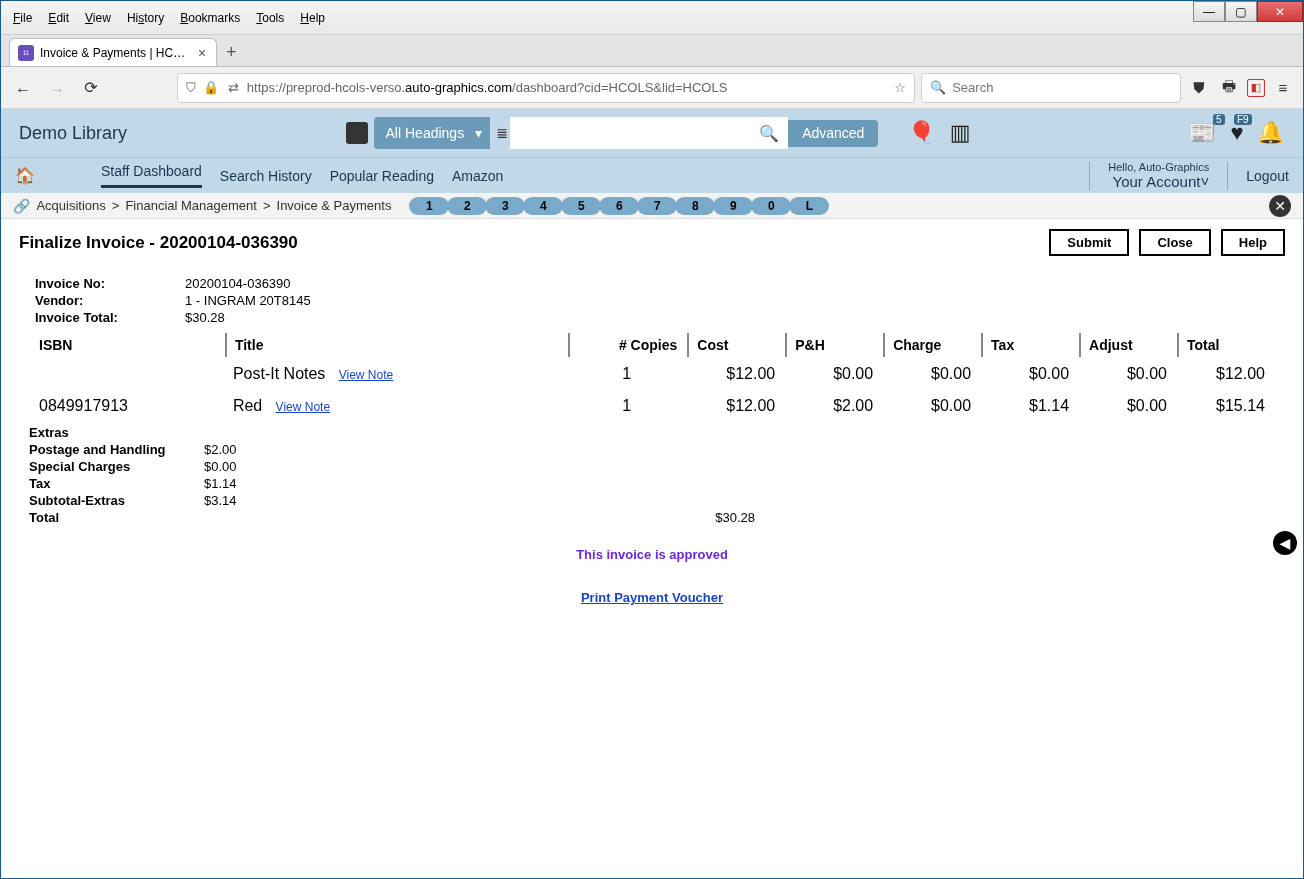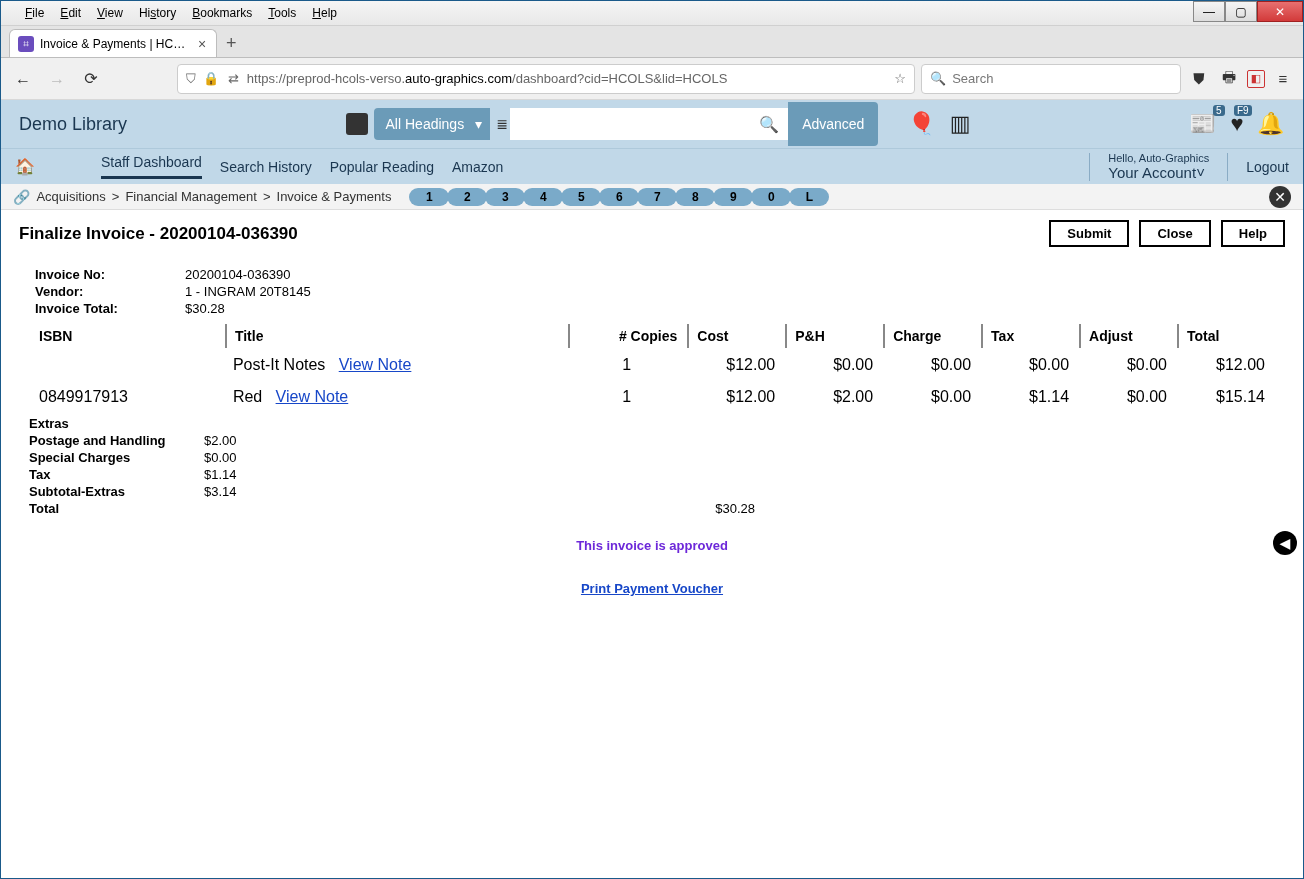--- a/index.html
+++ b/index.html
@@ -1,20 +1,20 @@
 <!DOCTYPE html>
 <html><head>
 <meta charset="utf-8">
 <style>
 * { box-sizing: border-box; margin: 0; padding: 0; }
 body { font-family: "Segoe UI", Tahoma, sans-serif; font-size: 13px; color: #000; background: #f0f0f0; }
 .window { border: 1px solid #1a5a8a; background: #fff; width: 1304px; height: 879px; position: relative; overflow: hidden; }
 
 
-.menubar { background: linear-gradient(#f5f5f5,#e8e8e8); height: 25px; display: flex; align-items: center; padding: 0 16px; border-bottom: 1px solid #d0d0d0; font-size: 12px; }
+.menubar { background: linear-gradient(#f5f5f5,#e8e8e8); height: 34px; display: flex; align-items: center; padding: 0 4px; border-bottom: 1px solid #d0d0d0; font-size: 12px; }
 .menubar span { padding: 2px 8px; cursor: default; }
 .menubar span u { text-decoration: underline; }
 .window-controls { position: absolute; top: 0; right: 0; display: flex; }
 .wc-btn { width: 32px; height: 21px; border: 1px solid #888; background: linear-gradient(#f5f5f5,#ddd); display: flex; align-items: center; justify-content: center; font-size: 12px; }
 .wc-btn.close { background: linear-gradient(#e87070,#d23a3a); color: #fff; border-color: #a02020; width: 46px;}
 .wc-btn.min, .wc-btn.max { }
 
 
 .tabstrip { height: 32px; background: #e4e4e4; display:flex; align-items:flex-end; padding-left: 8px; border-bottom: 1px solid #bdbdbd; position: relative;}
 .tab { background: #fff; border: 1px solid #bdbdbd; border-bottom: none; border-radius: 6px 6px 0 0; height: 28px; display: flex; align-items: center; padding: 0 8px; gap:6px; font-size: 12px; max-width: 210px;}
@@ -34,30 +34,30 @@
 
 .apphdr { background:#c1d8e8; height:48px; display:flex; align-items:center; padding:0 18px; }
 .brand { font-size:18px; color:#1a3650; font-weight:400; margin-right:auto;}
 .lang-ico { width:22px; height:22px; background:#333; border-radius:3px; margin-right:6px; display:inline-block;}
 .search-combo { display:flex; align-items:center; }
 .dropdown { background:#6b9bb8; color:#fff; height:32px; border-radius:4px 0 0 4px; display:flex; align-items:center; padding:0 26px 0 12px; font-size:14px; position:relative;}
 .dropdown:after { content:"▾"; position:absolute; right:8px;}
 .db-ico { width:20px; color:#333; font-size:14px; padding:0 6px;}
 .searchbox { height:32px; border:none; width:240px; padding:0 8px; font-size:14px;}
 .search-btn { width:38px; height:32px; background:#fff; display:flex; align-items:center; justify-content:center; color:#4a8ab5; font-size:16px;}
-.adv-btn { background:#6b9bb8; color:#fff; height:44px; border-radius:0 4px 4px 0; padding:0 14px; display:flex; align-items:center; font-size:14px;}
+.adv-btn { background:#6b9bb8; color:#fff; height:27px; border-radius:0 4px 4px 0; padding:0 14px; display:flex; align-items:center; font-size:14px;}
 .hdr-icons { display:flex; align-items:center; gap:14px; margin-left:30px;}
 .hdr-icons .ico { font-size:22px; color:#222; position:relative;}
 .badge { position:absolute; top:-6px; right:-8px; background:#3a6a8c; color:#fff; font-size:10px; border-radius:3px; padding:0 3px;}
 
 
 .navrow { background:#c1d8e8; height:36px; display:flex; align-items:center; padding:0 14px; gap:18px; border-top:1px solid #aec9db; font-size:14px; color:#1a3650;}
 .navrow .home { font-size:16px;}
 .navrow .active { border-bottom:3px solid #1a3650; padding-bottom:6px;margin-left:48px;}
-.account-block { margin-left:auto; display:flex; align-items:center; gap:18px;}
+.account-block { margin-left:auto; display:flex; align-items:center; gap:18px;text-align:right;}
 .account-block .hello { font-size:11px; color:#1a3650;}
 .account-block .acct { font-size:15px; color:#1a3650;}
 .divider { width:1px; height:28px; background:#8aacc5;}
 .logout { color:#1a3650;}
 
 
 .breadrow { background:#f3f3f3; height:26px; display:flex; align-items:center; padding:0 12px; font-size:13px; color:#333; gap:6px; border-bottom:1px solid #ddd;}
 .linkico { color:#333; font-size:14px;}
 .chips { display:flex; margin-left:14px;}
 .chip { background:#7aaac9; color:#000; font-weight:bold; width:40px; height:18px; border-radius:9px; display:flex; align-items:center; justify-content:center; font-size:12px; margin-left:-2px;}
@@ -74,21 +74,21 @@
 .infoRow { display:flex; margin:2px 6px;}
 .infoLbl { width:150px; font-weight:bold;}
 .infoVal { }
 
 
 .tbl { width:100%; margin-top:6px;}
 .tbl th { text-align:left; font-weight:bold; font-size:14px; padding:4px 8px; border-left:2px solid #888;}
 .tbl th:first-child { border-left:none;}
 .tbl td { padding:6px 8px; font-size:16px;}
 .tbl .num { text-align:right;}
-.viewnote { color:#1747c8; text-decoration:underline; font-size:16px;text-align:center;}
+.viewnote { color:#1747c8; text-decoration:underline; font-size:12px;text-align:center;}
 
 .subrow { display:flex; margin:2px 0; font-size:13px;}
 .subrow .lbl { width:175px; font-weight:bold;}
 .subrow .val { width:60px; }
 .subrow .far { margin-left:auto; padding-right:520px; font-weight:normal;}
 .totalline { font-weight:bold;}
 .approved { color:#6d28d9; font-weight:bold; text-align:center; margin:22px 0 28px;}
 .voucher { text-align:center;}
 .voucher a { color:#1747c8; font-weight:bold; text-decoration:underline;}
 

